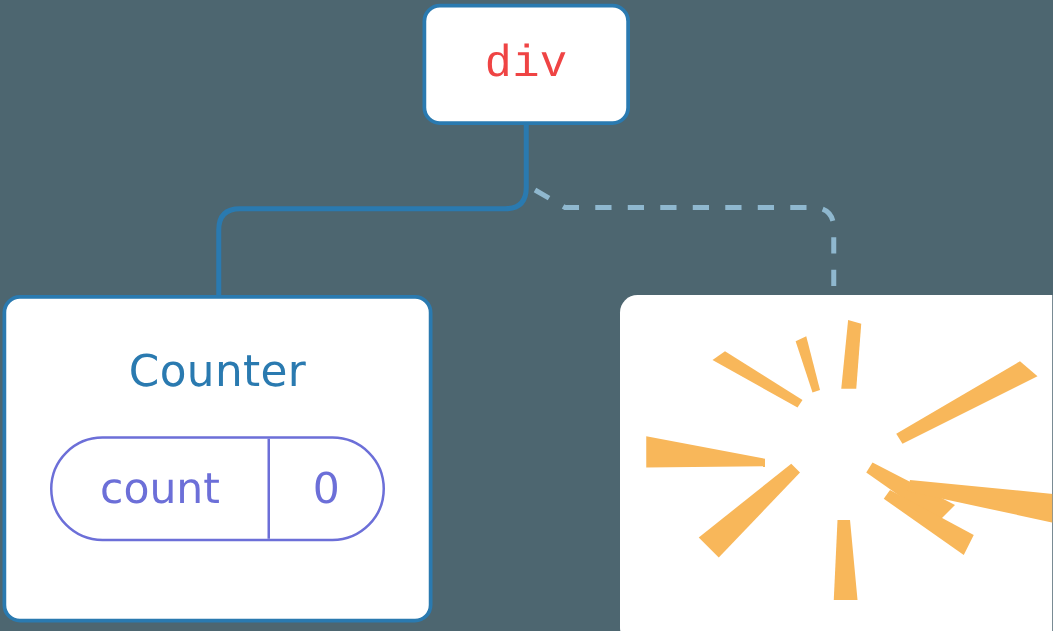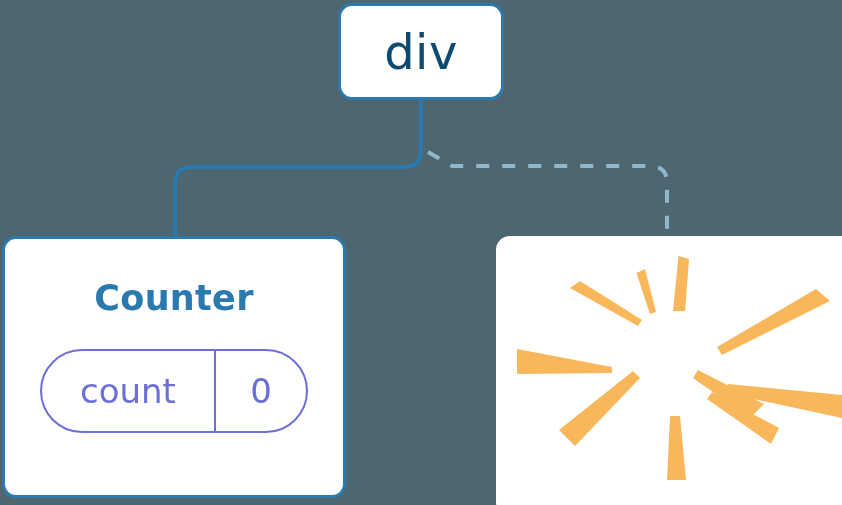--- a/index.html
+++ b/index.html
@@ -39,42 +39,42 @@
   #node-div {
     left: 338px;
     top: 3px;
     width: 166px;
     height: 97px;
     display: flex;
     align-items: center;
     justify-content: center;
   }
   .node-div-label {
-    color: #0c4a6e;
-    font-size: 48px;
+    color: #ef4444;
+    font-size: 36px;
     line-height: 1;
     letter-spacing: 0.5px;
+    font-family: Liberation Mono, monospace;
   }
 
   #node-counter {
     left: 2px;
     top: 236px;
     width: 344px;
     height: 262px;
     display: flex;
     flex-direction: column;
     align-items: center;
     padding-top: 42px;
   }
   .node-counter-label {
     color: #2a7ab0;
     font-size: 35px;
     line-height: 1;
     letter-spacing: 0.3px;
-    font-weight: bold;
   }
 
   
   .state-pill {
     position: relative;
     margin-top: 33px;
     width: 268px;
     height: 84px;
     border: 2px solid #6c6fd8;
     border-radius: 50px;

